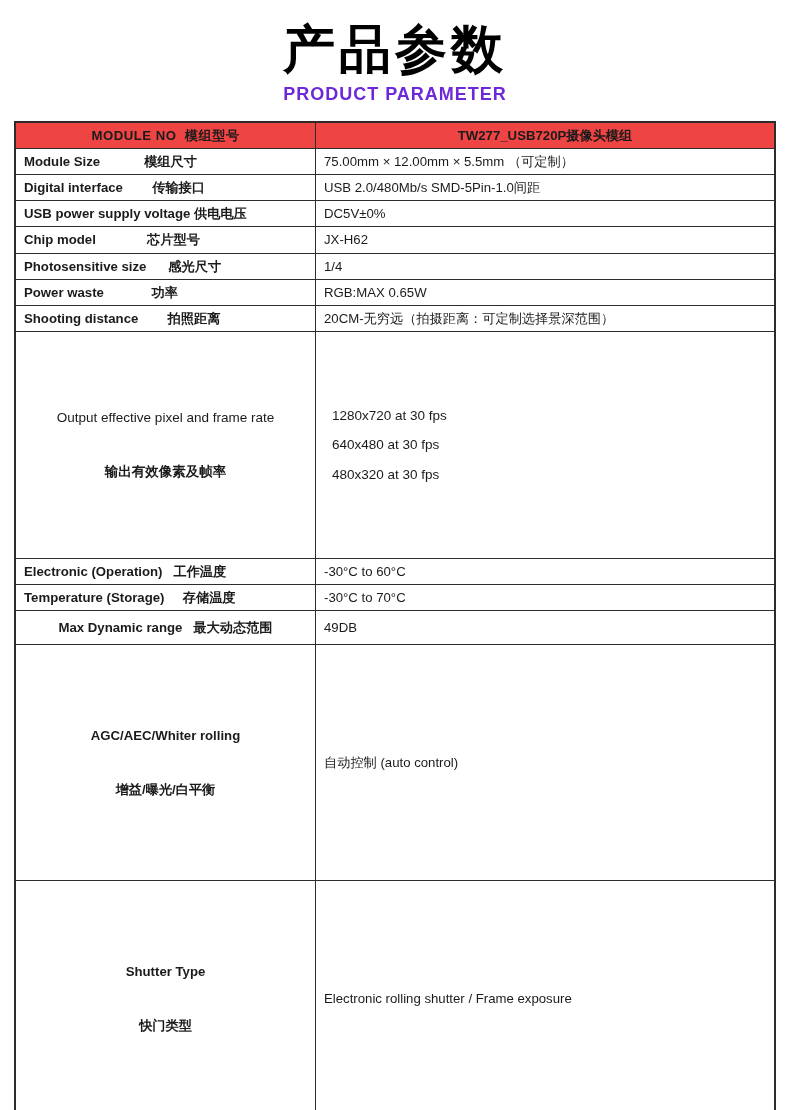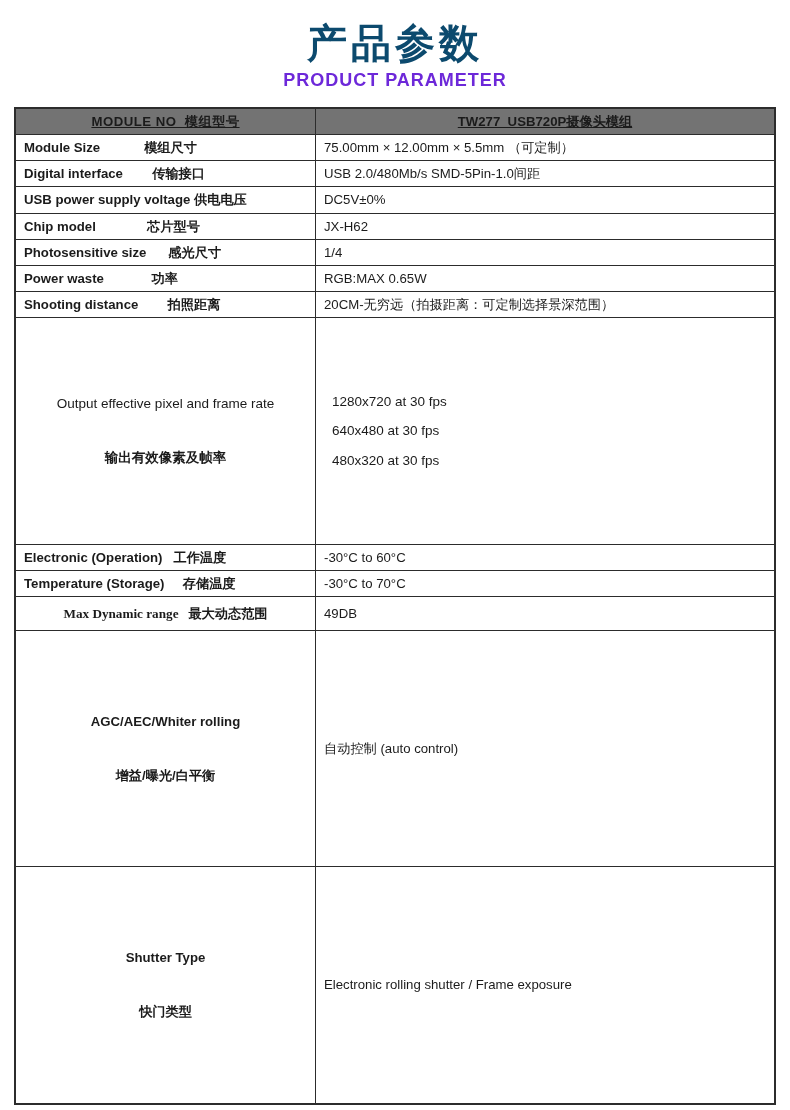--- a/index.html
+++ b/index.html
@@ -20,23 +20,23 @@
     height: 1110px;
     box-sizing: border-box;
     padding: 0;
   }
   .header {
     text-align: center;
     padding-top: 20px;
   }
   .header .title-cn {
     font-family: "DejaVu Sans", "Liberation Sans", sans-serif;
-    font-size: 40px;
-    font-weight: bold;
-    color: #0c4a6e;
+    font-size: 52px;
+    font-weight: bold;
+    color: #000000;
     letter-spacing: 4px;
     line-height: 1.15;
   }
   .header .title-en {
     font-family: "Liberation Sans", sans-serif;
     font-size: 18px;
     font-weight: bold;
     color: #6d28d9;
     letter-spacing: 1px;
     margin-top: 4px;
@@ -55,25 +55,24 @@
     border: 1px solid #2c2c2c;
     padding: 3px 8px;
     vertical-align: middle;
     font-size: 13.2px;
     line-height: 1.45;
   }
   table.spec col.c1 { width: 300px; }
   table.spec col.c2 { width: auto; }
 
   .row-head td {
-    background: #737373;
+    background: #ef4444;
     font-weight: bold;
     font-size: 16px;
     padding: 10px 10px;
-    text-decoration: underline;
   }
   .row-head .label {
     text-align: center;
     letter-spacing: 0.5px;
   }
   .row-head .value {
     text-align: center;
   }
 
   td.label {
@@ -181,21 +180,21 @@
 
         <tr>
           <td class="label">Electronic (Operation)   工作温度</td>
           <td class="value">-30°C to 60°C</td>
         </tr>
         <tr>
           <td class="label">Temperature (Storage)     存储温度</td>
           <td class="value">-30°C to 70°C</td>
         </tr>
         <tr>
-          <td class="label center" style="padding:7px 12px;font-family:Liberation Serif, serif;">Max Dynamic range   最大动态范围</td>
+          <td class="label center" style="padding:7px 12px;">Max Dynamic range   最大动态范围</td>
           <td class="value">49DB</td>
         </tr>
 
         <tr>
           <td class="label" style="padding:8px;">
             <span class="label-two-line">
               <span class="l1">AGC/AEC/Whiter rolling</span>
               <span class="l2">增益/曝光/白平衡</span>
             </span>
           </td>

